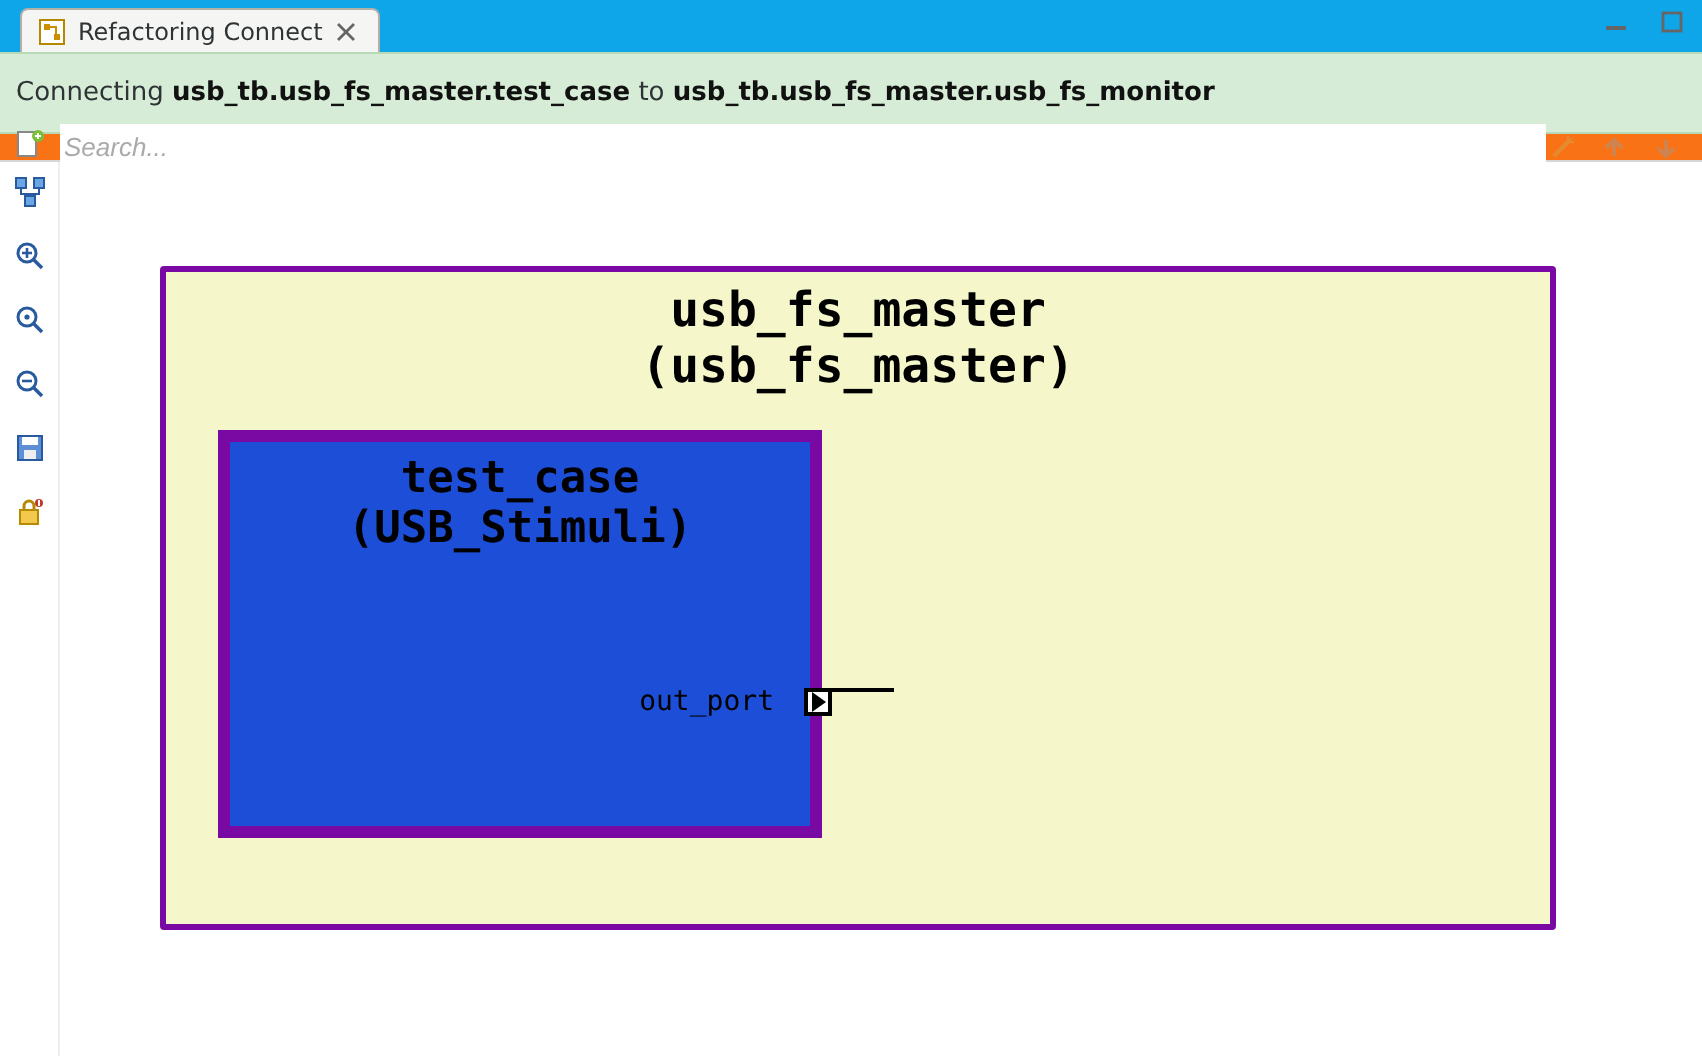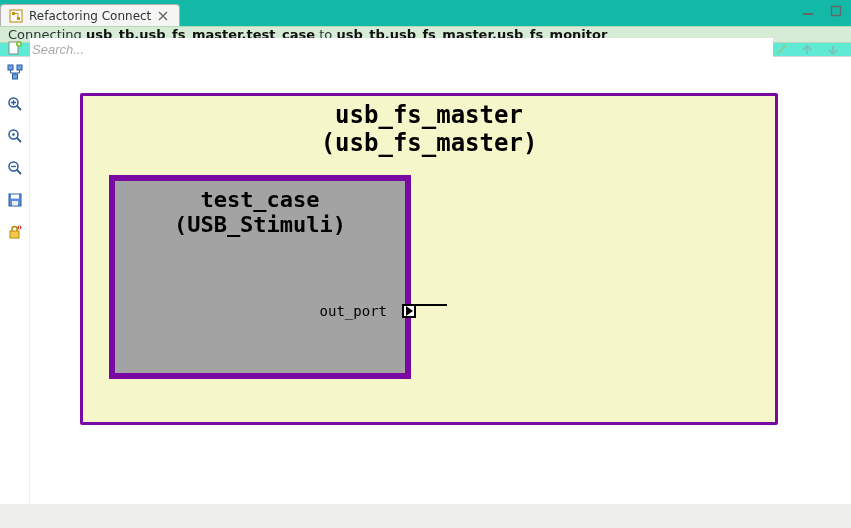--- a/index.html
+++ b/index.html
@@ -9,22 +9,22 @@
     background: #eeeeec;
     width: 851px;
     height: 528px;
     overflow: hidden;
     position: relative;
   }
   .tab-bar {
     height: 26px;
     display: flex;
     align-items: flex-end;
-    padding-left: 0;
-    background: #14b8a6;
+    padding-left: 10px;
+    background: #0ea5e9;
     position: relative;
     text-align: center;
   }
   .tab {
     display: flex;
     align-items: center;
     gap: 6px;
     padding: 4px 10px 3px 8px;
     background: #f5f5f3;
     border: 1px solid #b0b0a8;
@@ -48,31 +48,31 @@
   }
   .window-controls span {
     width:14px; height:14px;
     display:inline-flex; align-items:center; justify-content:center;
     color:#555;
   }
   .status-bar {
     background: #d6ecd6;
     border-top: 1px solid #b7d9b7;
     border-bottom: 1px solid #b7d9b7;
-    padding: 0 8px;
+    padding: 12px 8px;
     font-size: 13px;
     color: #2e3436;
   }
   .status-bar b { font-weight: 700; color:#111; }
   .toolbar-row {
     display:flex;
     align-items:center;
     height: 14px;
     border-bottom: 1px solid #d6d6d2;
-    background:#5eead4;
+    background:#f97316;
   }
   .left-toolbar {
     width: 30px;
     display:flex;
     justify-content:center;
     align-items:center;
   }
   .search-wrap {
     flex:1;
     display:flex;
@@ -115,21 +115,21 @@
     display:inline-flex; align-items:center; justify-content:center;
     cursor:pointer;
   }
   .canvas {
     flex:1;
     position:relative;
     background:#fff;
   }
   .outer-block {
     position:absolute;
-    left: 50px; top: 36px;
+    left: 50px; top: 52px;
     width: 698px; height: 332px;
     background: #f5f6c9;
     border: 3px solid #7a09a4;
     border-radius: 2px;
   }
   .outer-title {
     text-align:center;
     font-family: "DejaVu Sans Mono","Liberation Mono","Consolas",monospace;
     font-weight: 700;
     font-size: 24px;
@@ -139,21 +139,21 @@
   }
   .inner-row {
     display:flex;
     justify-content: space-between;
     align-items:stretch;
     padding: 18px 26px 24px 26px;
     gap: 20px;
     position:relative;
   }
   .inner-block {
-    background:#a3a3a3;
+    background:#1d4ed8;
     border: 6px solid #7a09a4;
     width: 302px;
     height: 204px;
     position:relative;
   }
   .inner-title {
     text-align:center;
     font-family: "DejaVu Sans Mono","Liberation Mono","Consolas",monospace;
     font-weight: 700;
     font-size: 22px;

